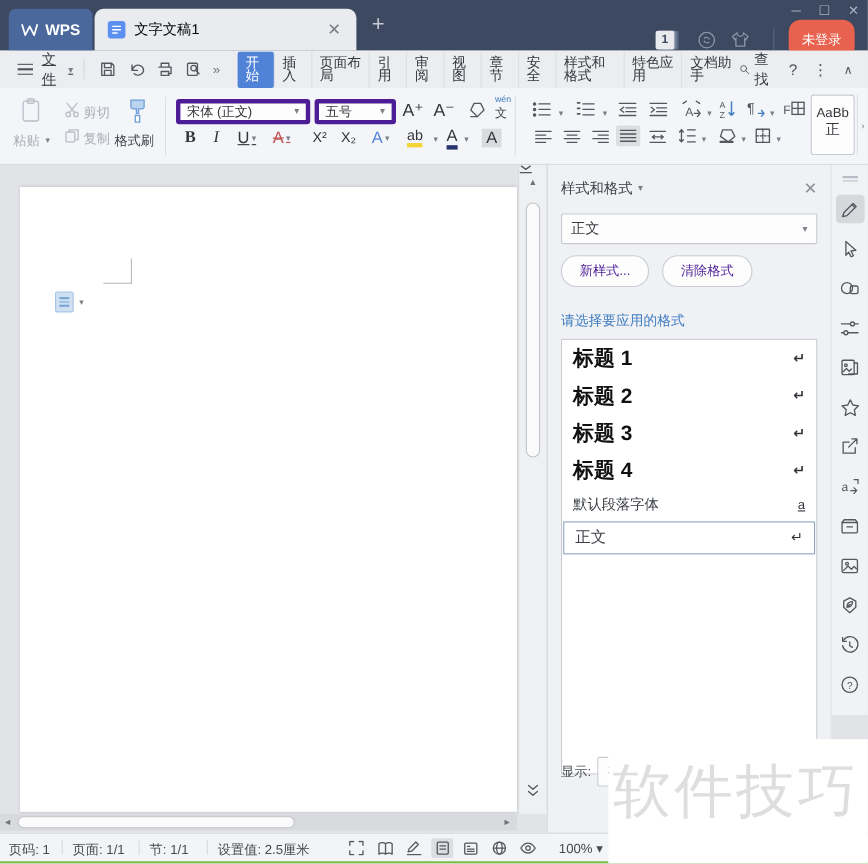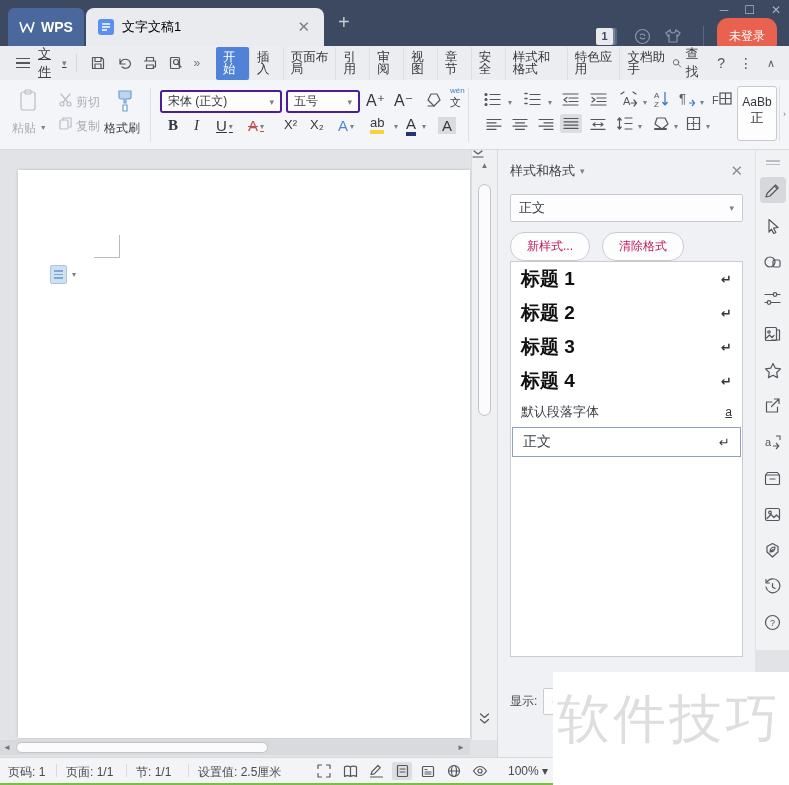--- a/index.html
+++ b/index.html
@@ -42,21 +42,21 @@
   .findbtn{display:flex;align-items:center;gap:4px;font-size:13px;cursor:pointer;}
   .qmark{font-size:14px;color:#53575e;cursor:pointer;}
   .vdots{font-size:14px;color:#53575e;cursor:pointer;}
   .collapse{font-size:11px;color:#53575e;cursor:pointer;}
 
   
   .ribbon{position:absolute;left:0;top:80px;width:789px;height:70px;background:#f3f5f8;border-bottom:1px solid #d8dbdf;}
   .rdiv{position:absolute;top:8px;width:1px;height:54px;background:#dddfe3;}
   .glab{font-size:12px;color:#a9aeb6;}
   .glab.on{color:#3c4046;}
-  .combo{position:absolute;height:23px;background:#fdfdfd;border:2px solid #4c1d95;border-radius:3px;display:flex;align-items:center;font-size:12px;color:#33373c;padding:0 6px;cursor:pointer;}
+  .combo{position:absolute;height:23px;background:#fdfdfd;border:4px solid #4c1d95;border-radius:3px;display:flex;align-items:center;font-size:12px;color:#33373c;padding:0 6px;cursor:pointer;}
   .combo .arr{margin-left:auto;color:#7a8088;font-size:9px;}
   .tbt{position:absolute;font-size:15px;color:#33373c;cursor:pointer;line-height:1;}
   .small-arr{font-size:8px;color:#7a8088;margin-left:2px;vertical-align:2px;}
   .ic-btn{position:absolute;cursor:pointer;}
   .justify-on{background:#dcdee2;border-radius:2px;padding:3px;}
   .gallery{position:absolute;left:737px;top:6px;width:40px;height:55px;background:#fdfdfd;border:1px solid #c7cbd1;border-radius:3px;text-align:center;cursor:pointer;}
   .gallery .l1{font-size:12px;color:#33373c;margin-top:8px;}
   .gallery .l2{font-size:13px;color:#33373c;}
   .gal-exp{position:absolute;left:779px;top:6px;width:10px;height:55px;border-left:1px solid #dddfe3;display:flex;align-items:center;justify-content:center;color:#7a8088;font-size:9px;cursor:pointer;}
 
@@ -78,21 +78,21 @@
   .vthumb{position:absolute;left:6px;top:34px;width:13px;height:232px;background:#fbfbfb;border:1px solid #c0c3c7;border-radius:7px;cursor:pointer;}
   .vpagedn{position:absolute;left:6px;bottom:14px;cursor:pointer;}
 
   
   .panel{position:absolute;left:497px;top:150px;width:258px;height:607px;background:#eff1f4;border-left:1px solid #d4d7db;}
   .phead{display:flex;align-items:center;padding:12px 12px 0 12px;font-size:13px;color:#3c4046;}
   .phead .pclose{margin-left:auto;color:#8a9098;font-size:15px;cursor:pointer;}
   .pcombo{margin:14px 12px 0 12px;height:28px;background:#fdfdfd;border:1px solid #c7cbd1;border-radius:2px;display:flex;align-items:center;padding:0 8px;font-size:13px;cursor:pointer;}
   .pcombo .arr{margin-left:auto;color:#7a8088;font-size:9px;}
   .pbtns{display:flex;gap:12px;margin:10px 12px 0 12px;}
-  .pbtn{background:#fdfdfd;border:1px solid #c8ccd2;border-radius:14px;padding:5px 16px;font-size:12px;color:#be185d;cursor:pointer;}
+  .pbtn{background:#fdfdfd;border:1px solid #c8ccd2;border-radius:14px;padding:5px 16px;font-size:12px;color:#4c1d95;cursor:pointer;}
   .pprompt{margin:22px 12px 8px 12px;color:#3f7dc0;font-size:12.5px;}
   .slist{margin:0 12px;height:396px;background:#fff;border:1px solid #c9ccd1;overflow:hidden;}
   .sitem{display:flex;align-items:center;padding:0 10px;cursor:pointer;}
   .sitem .mk{margin-left:auto;font-size:13px;color:#33373c;}
   .sitem.h{height:34px;font-weight:bold;font-size:19px;color:#111;}
   .sitem.char{height:27px;font-size:13px;}
   .sitem.char .mk{font-size:12px;text-decoration:underline;}
   .sitem.body{height:30px;font-size:14px;border:1px solid #8fa3c0;margin:2px 1px;}
   .pdisplay{position:absolute;left:12px;bottom:42px;display:flex;align-items:center;gap:6px;font-size:12px;color:#4a4e54;}
   .pdispbox{background:#fdfdfd;border:1px solid #c8ccd2;border-radius:2px;padding:4px 8px;min-width:160px;font-size:12px;cursor:pointer;}
@@ -439,20 +439,21 @@
     <span class="pclose">✕</span>
   </div>
   <div class="pcombo">
     <span>正文</span>
     <span class="arr">▾</span>
   </div>
   <div class="pbtns">
     <button class="pbtn">新样式...</button>
     <button class="pbtn">清除格式</button>
   </div>
+  <div class="pprompt">请选择要应用的格式</div>
   <div class="slist">
     <div class="sitem h">
       <span>标题 1</span>
       <span class="mk">↵</span>
     </div>
     <div class="sitem h">
       <span>标题 2</span>
       <span class="mk">↵</span>
     </div>
     <div class="sitem h">

